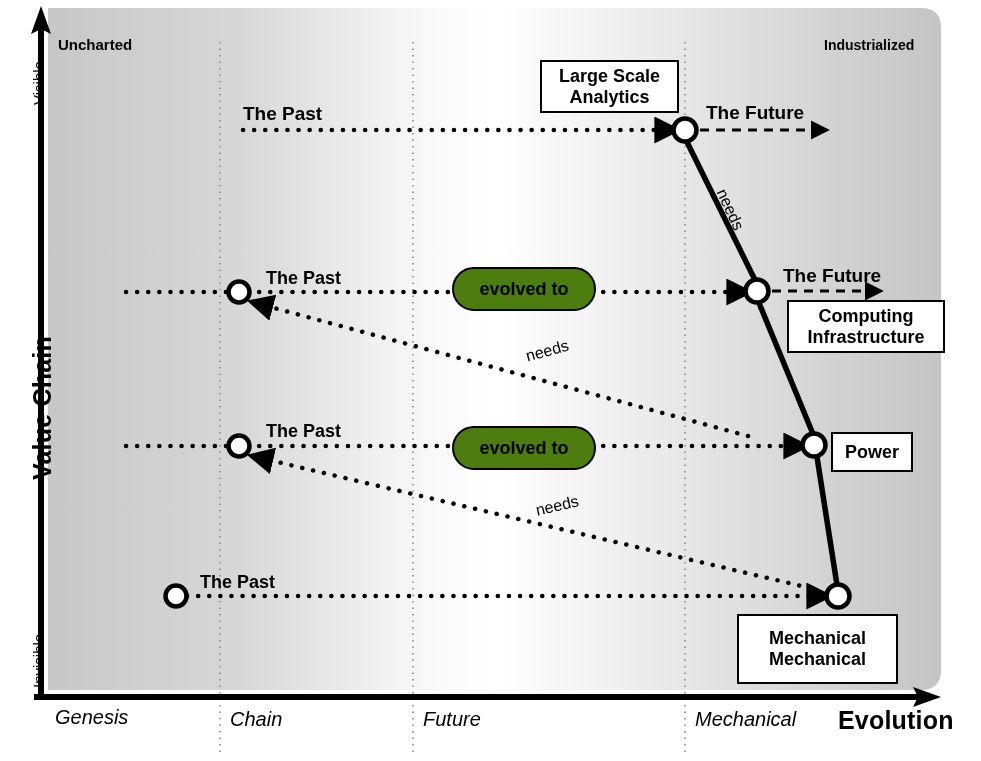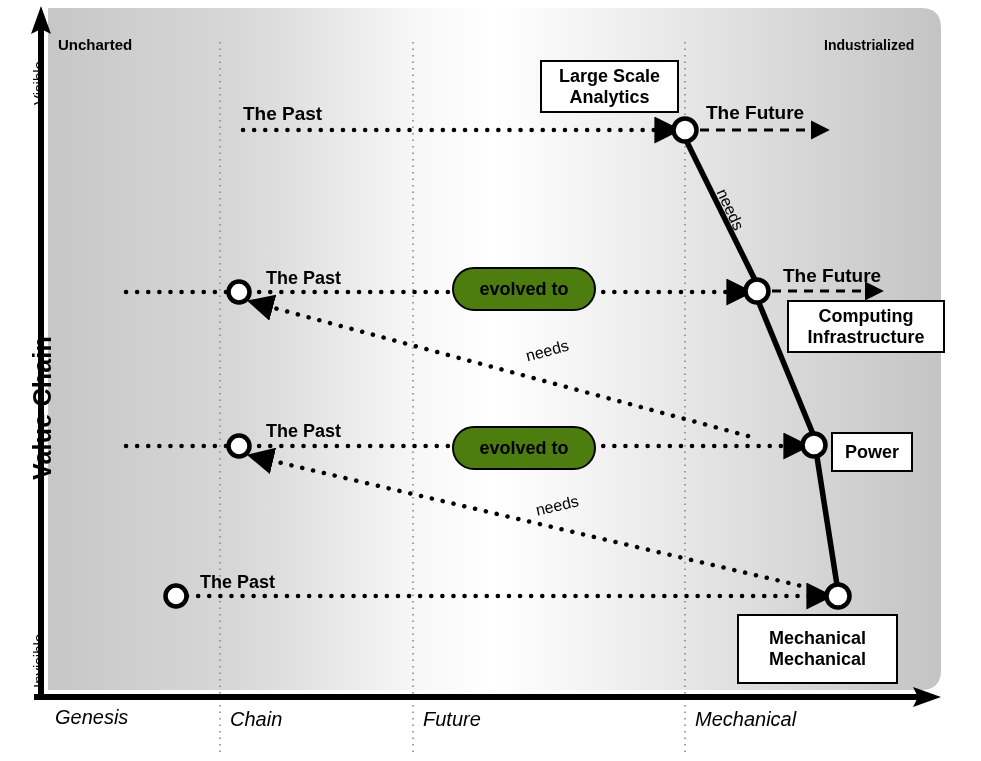--- a/index.html
+++ b/index.html
@@ -129,20 +129,21 @@
     <line x1="34" y1="697" x2="919" y2="697" stroke="#000" stroke-width="6"></line>
     <path d="M 941 697 L 913 707 L 918 697 L 913 687 Z" fill="#000"></path>
   </svg>
 
   <div class="axis-name vert-text" style="left:28px; top:480px; transform: rotate(-90deg); font-size:25px;">Value Chain</div>
 
   <div class="lbl vert-text" style="left:30px; top:105px; transform: rotate(-90deg); font-size:15px;">Visible</div>
 
   <div class="lbl vert-text" style="left:30px; top:688px; transform: rotate(-90deg); font-size:15px;">Invisible</div>
 
+  <div class="axis-name" style="left:838px; top:706px; font-size:25px;">Evolution</div>
 
   <div class="lbl bold-lbl" style="left:58px; top:36px; font-size:15px;">Uncharted</div>
 
   <div class="lbl bold-lbl" style="left:824px; top:37px; font-size:14px;">Industrialized</div>
 
   <div class="lbl italic-lbl" style="left:55px; top:706px; font-size:20px;">Genesis</div>
 
   <div class="lbl italic-lbl" style="left:230px; top:706px; font-size:20px; line-height:1.35;"><span>Chain</span><br>
        </div>
 

